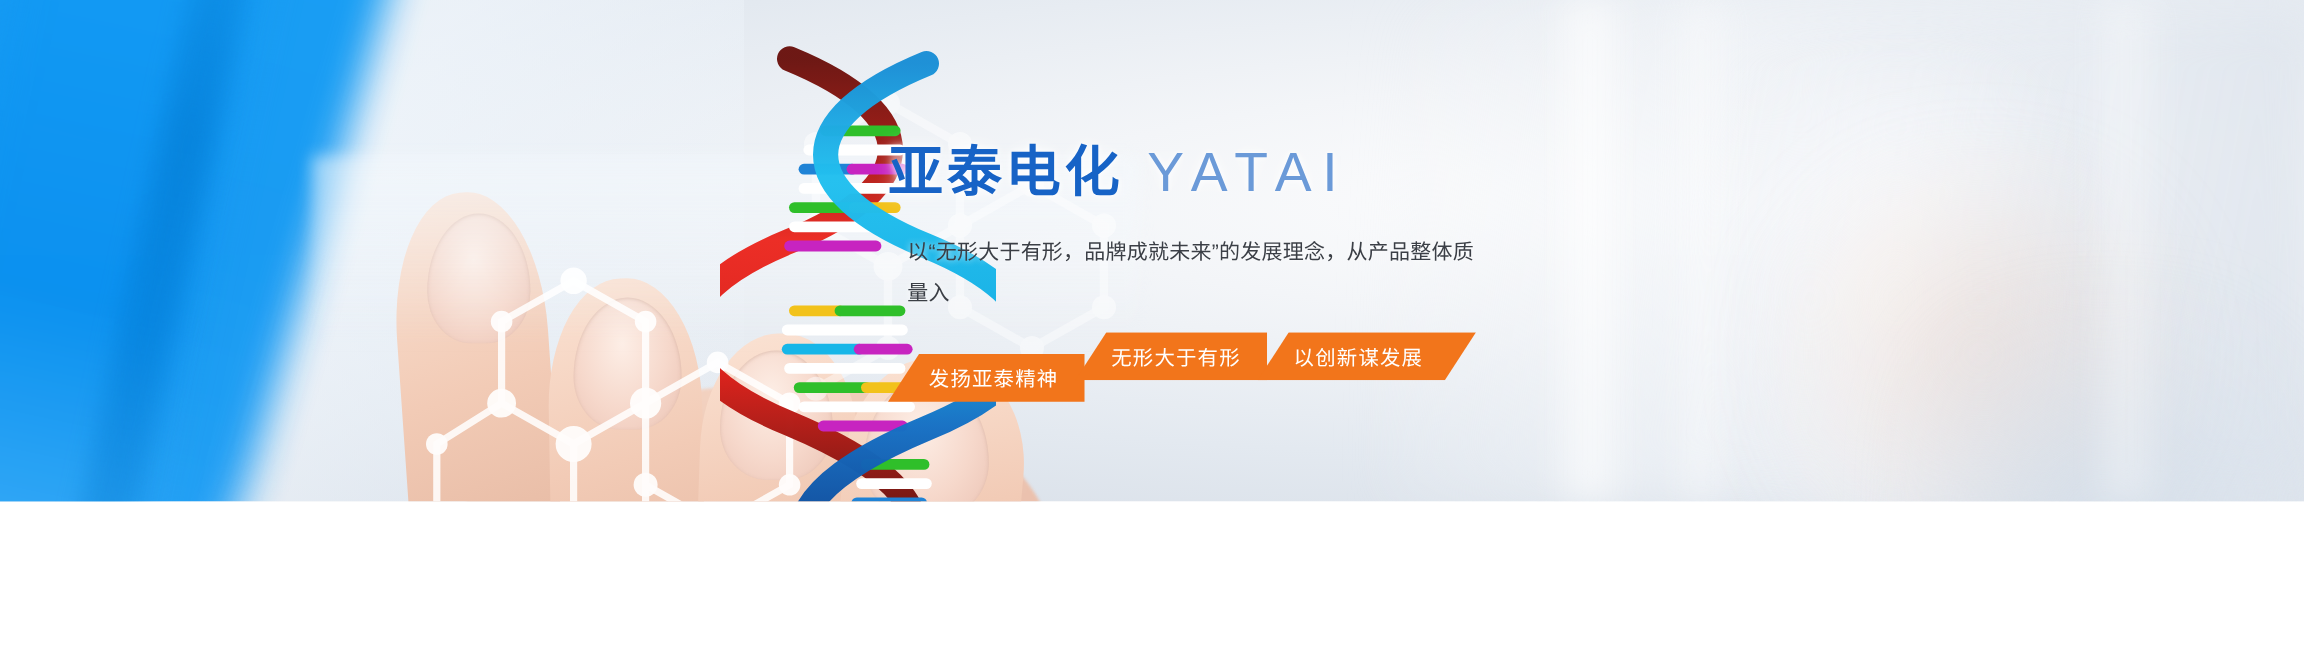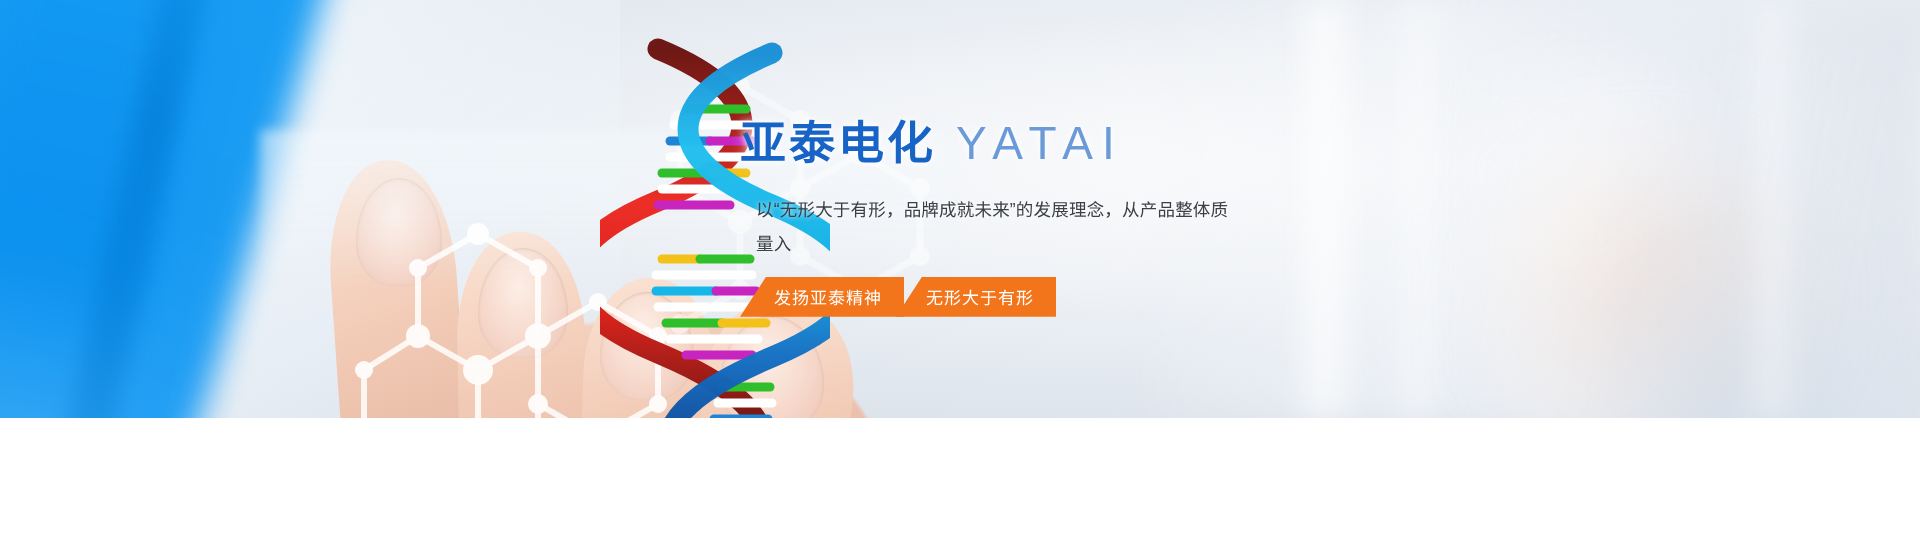--- a/index.html
+++ b/index.html
@@ -151,21 +151,21 @@
     position:relative;
     background:#f2751b;
     color:#ffffff;
     font-size:17px;
     letter-spacing:1px;
     display:flex; align-items:center; justify-content:center;
     padding:0 22px;
     height:40px;
     box-sizing:border-box;
   }
-  .tag-1{ clip-path:polygon(26px 0, 100% 0, 100% 100%, 0 100%); padding-left:34px; }
+  .tag-1{ clip-path:polygon(26px 0, 100% 0, 100% 100%, 0 100%); padding-left:34px;margin-top:18px; }
   .tag-2{ clip-path:polygon(26px 0, 100% 0, 100% 100%, 0 100%); margin-left:-8px; padding-left:30px; }
   .tag-3{ clip-path:polygon(26px 0, 100% 0, calc(100% - 26px) 100%, 0 100%); margin-left:-8px; padding-left:30px; padding-right:44px; }
 </style>
 </head>
 <body>
 
 <div id="banner">
 
   <div class="bg-base"></div>
   <div class="bg-left-soft"></div>
@@ -303,16 +303,17 @@
       <span class="cn">亚泰电化</span><span class="en">YATAI</span>
     </div>
 
     <div class="desc">
       <p>以“无形大于有形，品牌成就未来”的发展理念，从产品整体质量入</p>
     </div>
 
     <div class="tags">
       <div class="tag tag-1">发扬亚泰精神</div>
       <div class="tag tag-2">无形大于有形</div>
+      <div class="tag tag-3">以创新谋发展</div>
     </div>
 
   </div>
 </div>
 
 </body></html>

